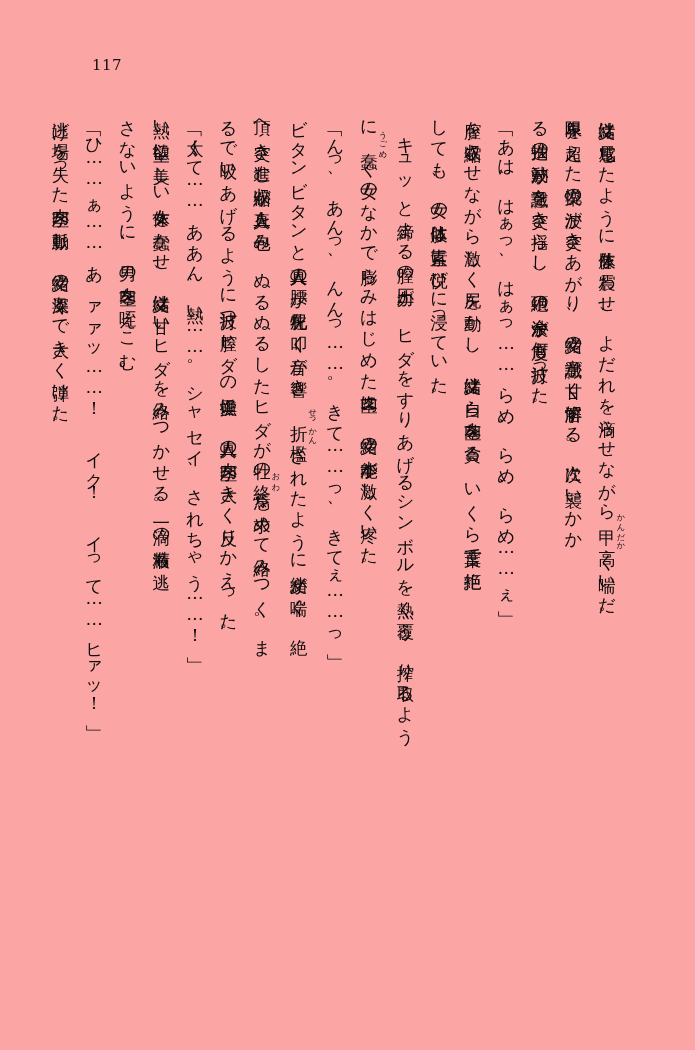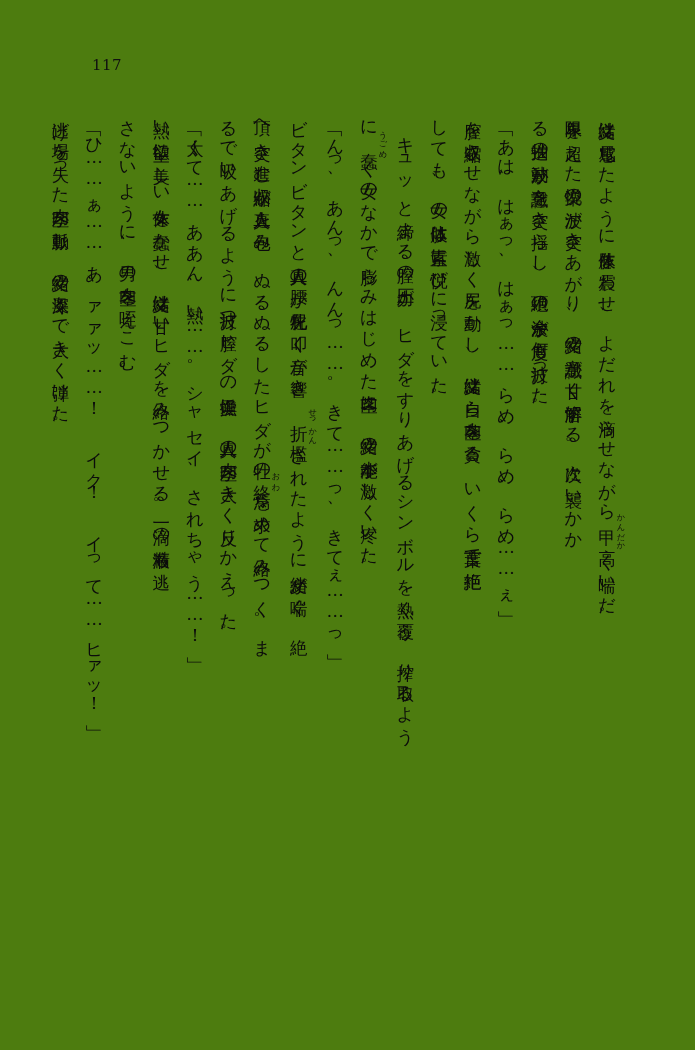--- a/index.html
+++ b/index.html
@@ -14,21 +14,21 @@
     font-family: "DejaVu Serif", "Liberation Serif", serif;
     color: #000000;
     overflow: hidden;
   }
   .page {
     position: absolute;
     left: 0;
     top: 0;
     width: 695px;
     height: 1050px;
-    background: #4d7c0f;
+    background: #fca5a5;
   }
   .page-number {
     position: absolute;
     left: 92px;
     top: 56px;
     font-size: 15px;
     letter-spacing: 0.5px;
     color: #111;
     font-family: "DejaVu Serif", "Liberation Serif", serif;
   }

